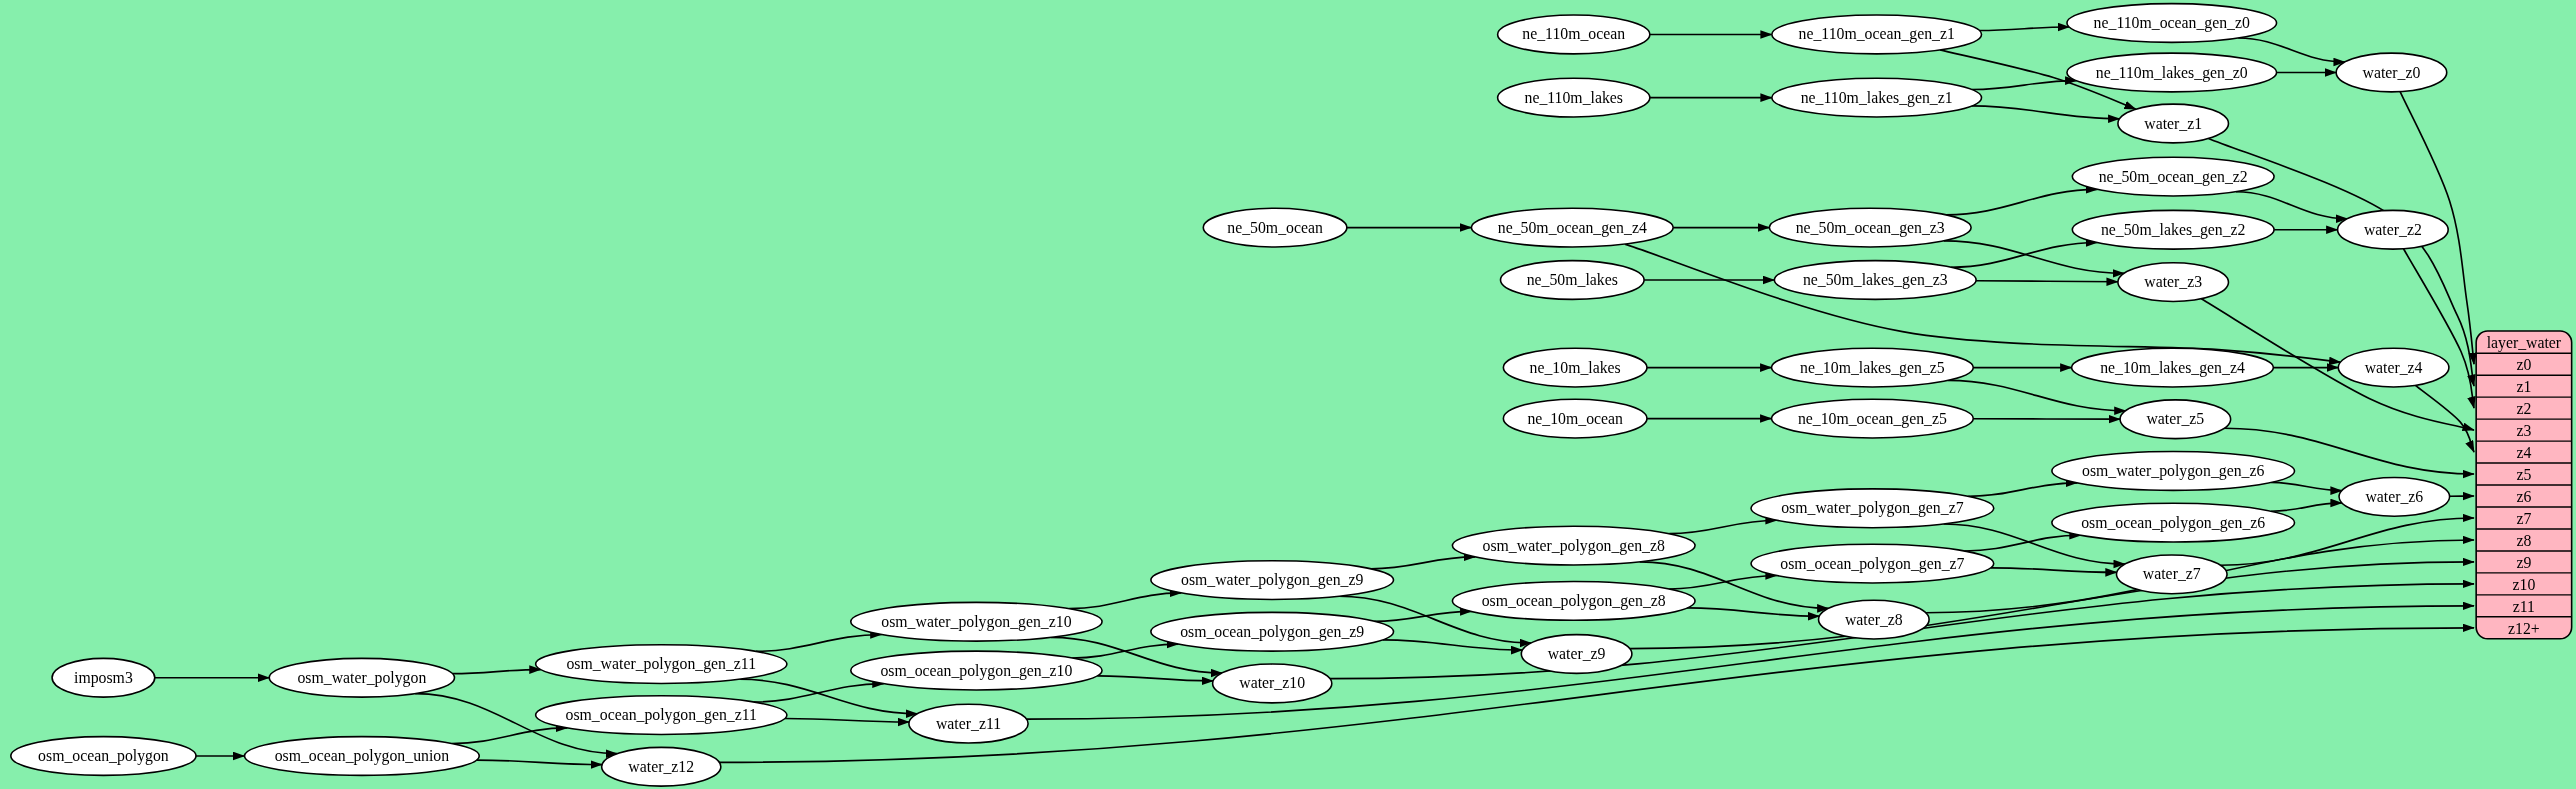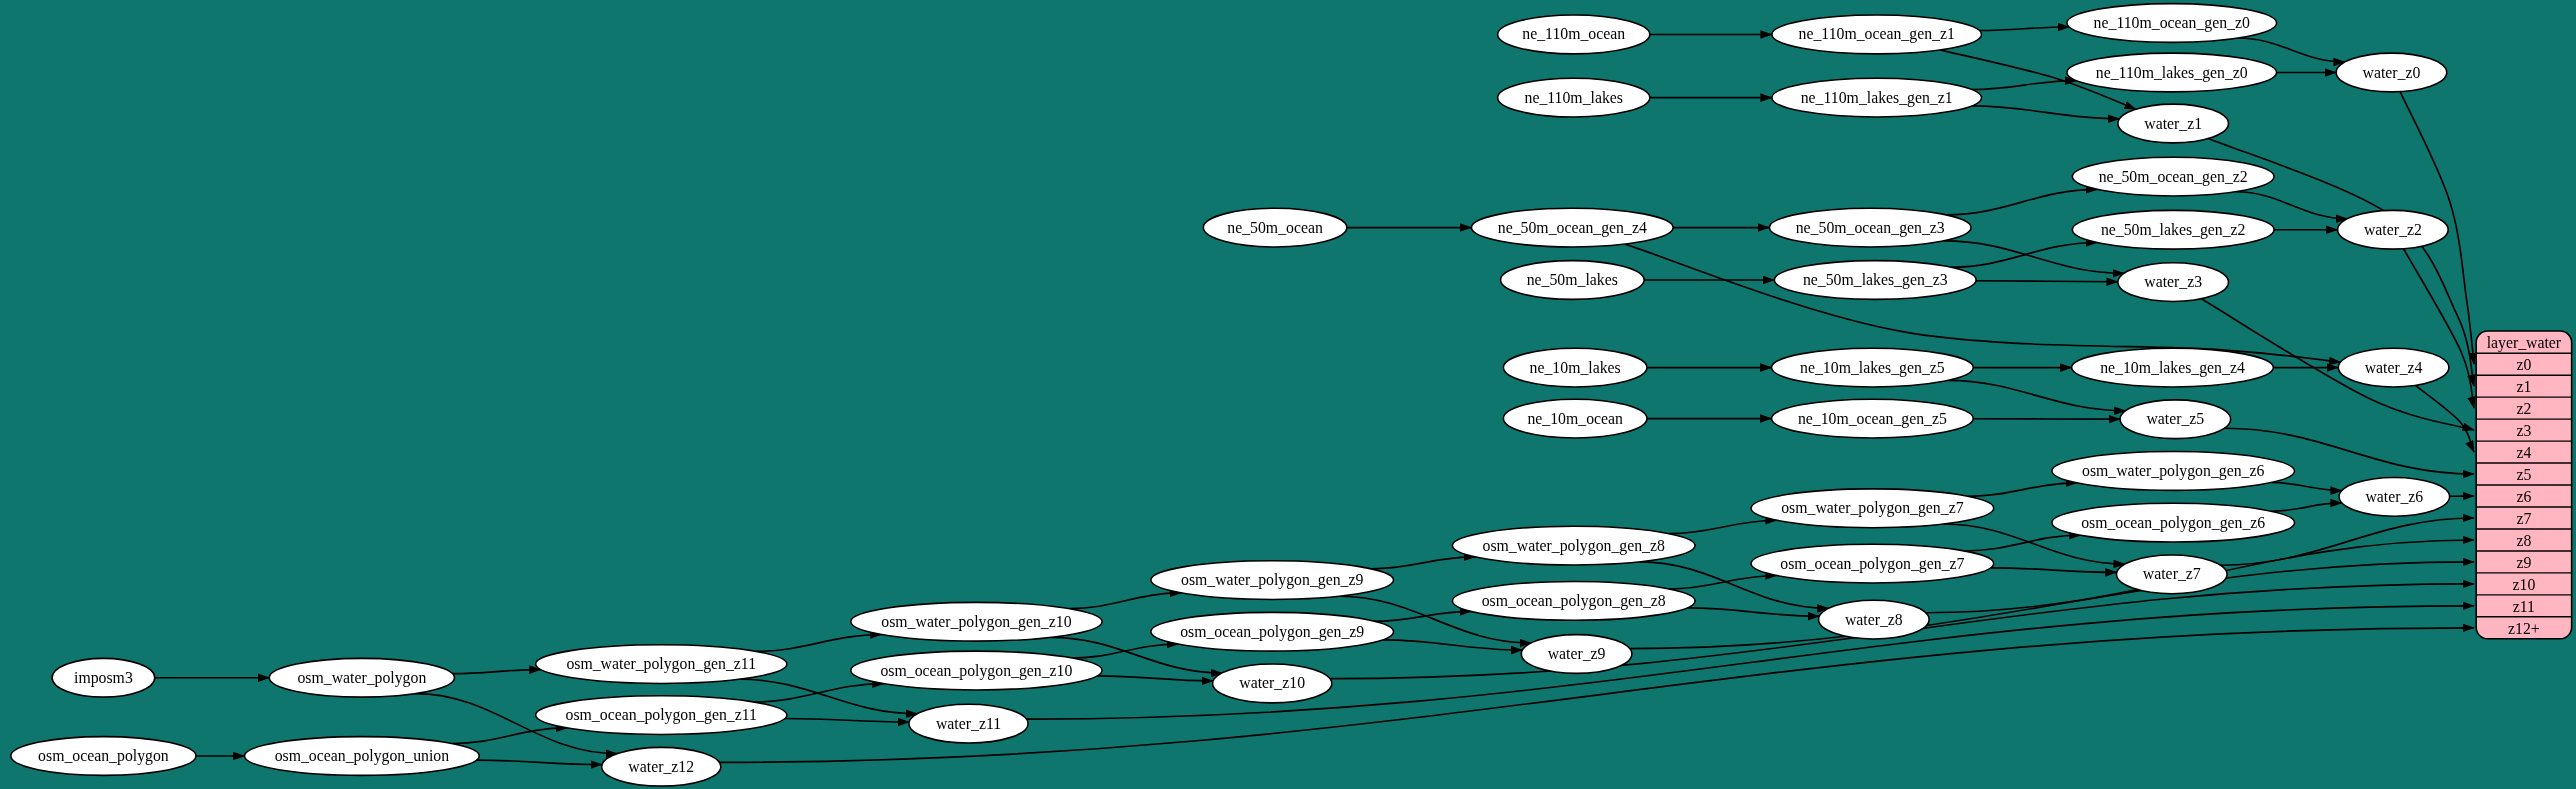--- a/index.html
+++ b/index.html
@@ -4,21 +4,21 @@
 <style>
   html, body {
     margin: 0;
     padding: 0;
     background: #ffffff;
   }
   #canvas-wrap {
     position: relative;
     width: 2576px;
     height: 789px;
-    background: #0f766e;
+    background: #86efac;
     font-family: "Liberation Serif", "DejaVu Serif", serif;
   }
   svg { display: block; }
   .node-ellipse { fill: #ffffff; stroke: #000000; stroke-width: 2.2; }
   .node-label {
     font-family: "Liberation Serif", "DejaVu Serif", serif;
     font-size: 22px;
     fill: #000000;
     text-anchor: middle;
   }

